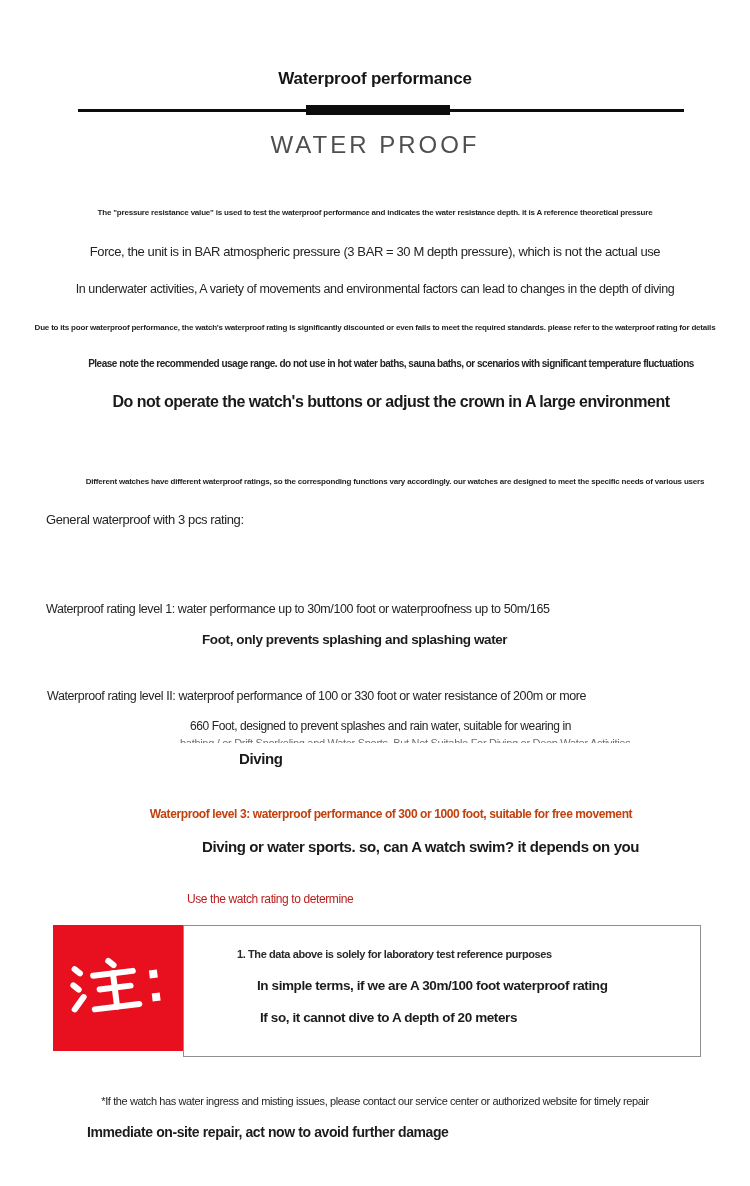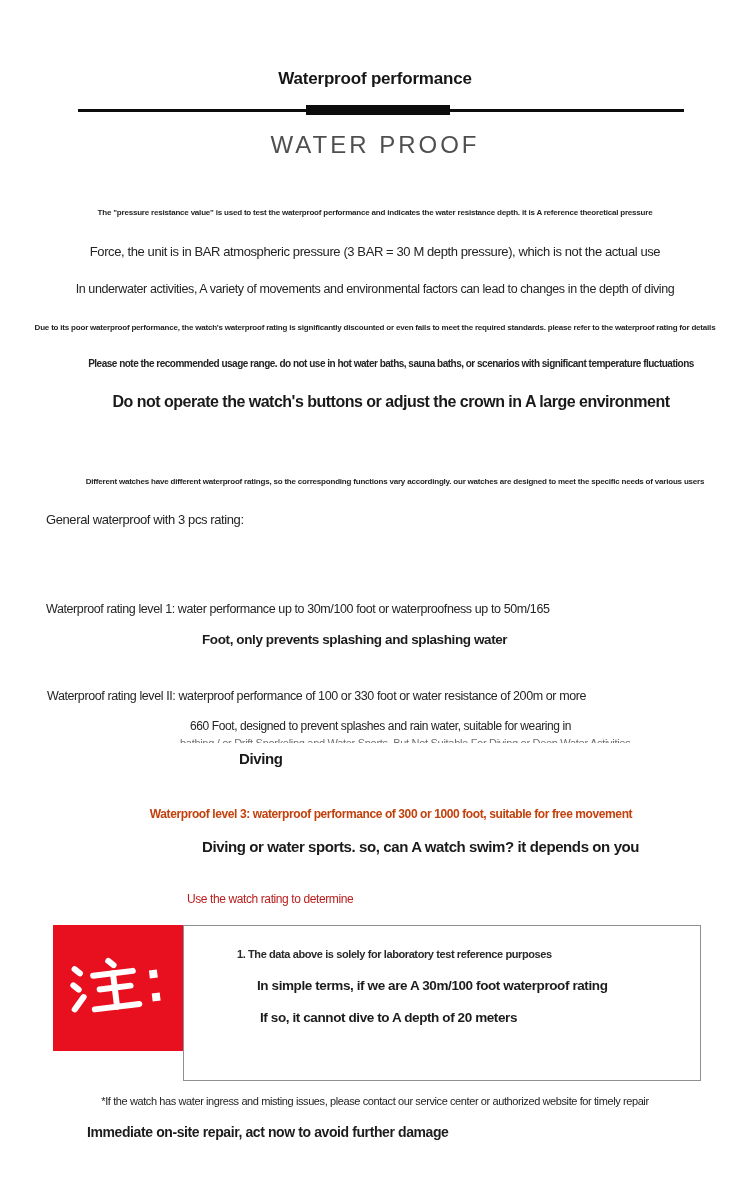--- a/index.html
+++ b/index.html
@@ -9,21 +9,21 @@
   }
   .abs{position:absolute;white-space:nowrap;}
   .center{left:0;right:0;text-align:center;}
   .b{font-weight:700;padding-left:32px;}
   .tiny{font-size:8px;font-weight:700;letter-spacing:-0.2px;color:#1f1f1f;}
   .t-title{top:69px;font-size:17px;font-weight:700;color:#161616;letter-spacing:-0.2px;}
   .t-sub{top:131px;font-size:24px;font-weight:400;color:#4f4f4f;letter-spacing:3px;}
   .divider-thin{top:109px;left:78px;width:606px;height:3px;background:#0d0d0d;}
   .divider-thick{top:105px;left:306px;width:144px;height:10px;background:#0d0d0d;}
   .p{letter-spacing:-0.4px;color:#242424;text-align:center;}
-  .note-wrap{position:absolute;top:925px;left:53px;width:648px;height:156px;}
+  .note-wrap{position:absolute;top:925px;left:53px;width:648px;height:132px;}
   .note-red{position:absolute;top:0;left:0;width:130px;height:126px;background:#e8101e;
     display:flex;align-items:center;justify-content:center;}
   .note-border{position:absolute;top:0;left:130px;right:0;bottom:0;border:1px solid #8f8f8f;}
   .note-glyph{transform:rotate(-7deg);}
   .clip-line{overflow:hidden;height:6px;font-size:11px;color:#4a4a4a;opacity:0.8;letter-spacing:-0.3px;}
 </style>
 </head>
 <body>
 
 <div class="canvas">

